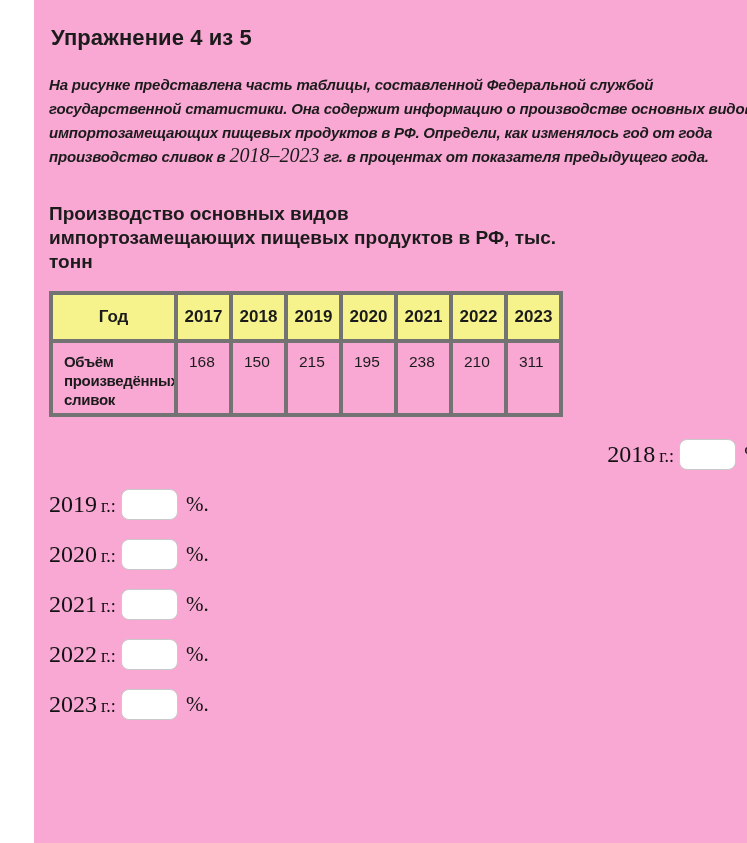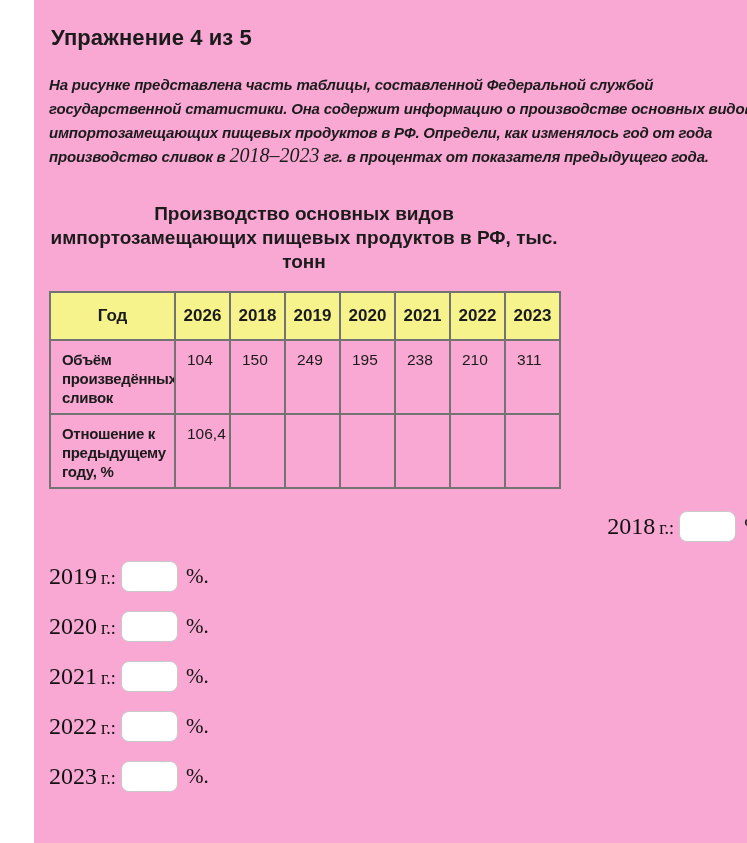--- a/index.html
+++ b/index.html
@@ -38,33 +38,33 @@
   .serif-math {
     font-family: "Liberation Serif", serif;
     font-size: 20px;
     font-weight: 400;
     letter-spacing: 0;
     line-height: 1;
   }
   .table-title {
     margin: 33px 0 0 0;
     width: 510px;
-    text-align: center;
+    text-align: left;
     font-size: 19px;
     line-height: 24px;
     font-weight: 700;
   }
   table.stats-table {
     margin-top: 17px;
     border-collapse: collapse;
     table-layout: fixed;
     width: 510px;
   }
   .stats-table th, .stats-table td {
-    border: 2px solid #737373;
+    border: 4px solid #737373;
     overflow: hidden;
   }
   .stats-table th {
     height: 48px;
     background: #f7f38c;
     font-size: 17px;
     font-weight: 700;
     text-align: center;
     vertical-align: middle;
     padding: 0 2px;
@@ -146,50 +146,40 @@
           <col style="width:55px">
           <col style="width:55px">
         <col style="width:55px">
           <col style="width:55px">
           <col style="width:55px">
         <col style="width:55px">
       </colgroup>
       <thead>
         <tr>
           <th>Год</th>
-          <th>2026</th>
+          <th>2017</th>
           <th>2018</th>
           <th>2019</th>
           <th>2020</th>
           <th>2021</th>
           <th>2022</th>
           <th>2023</th>
         </tr>
       </thead>
       <tbody>
         <tr>
           <td class="row-label">Объём произведённых сливок</td>
-          <td>104</td>
+          <td>168</td>
           <td>150</td>
-          <td>249</td>
+          <td>215</td>
           <td>195</td>
           <td>238</td>
           <td>210</td>
           <td>311</td>
         </tr>
-        <tr>
-          <td class="row-label">Отношение к предыдущему году, %</td>
-          <td>106,4</td>
-          <td></td>
-          <td></td>
-          <td></td>
-          <td></td>
-          <td></td>
-          <td></td>
-        </tr>
       </tbody>
     </table>
   </section>
 
   <section>
 
     <div class="answers-list">
 
       <div class="answer-row">
         <span class="answer-label"><span class="year">2018</span> <span class="year-suffix">г.:</span></span>

